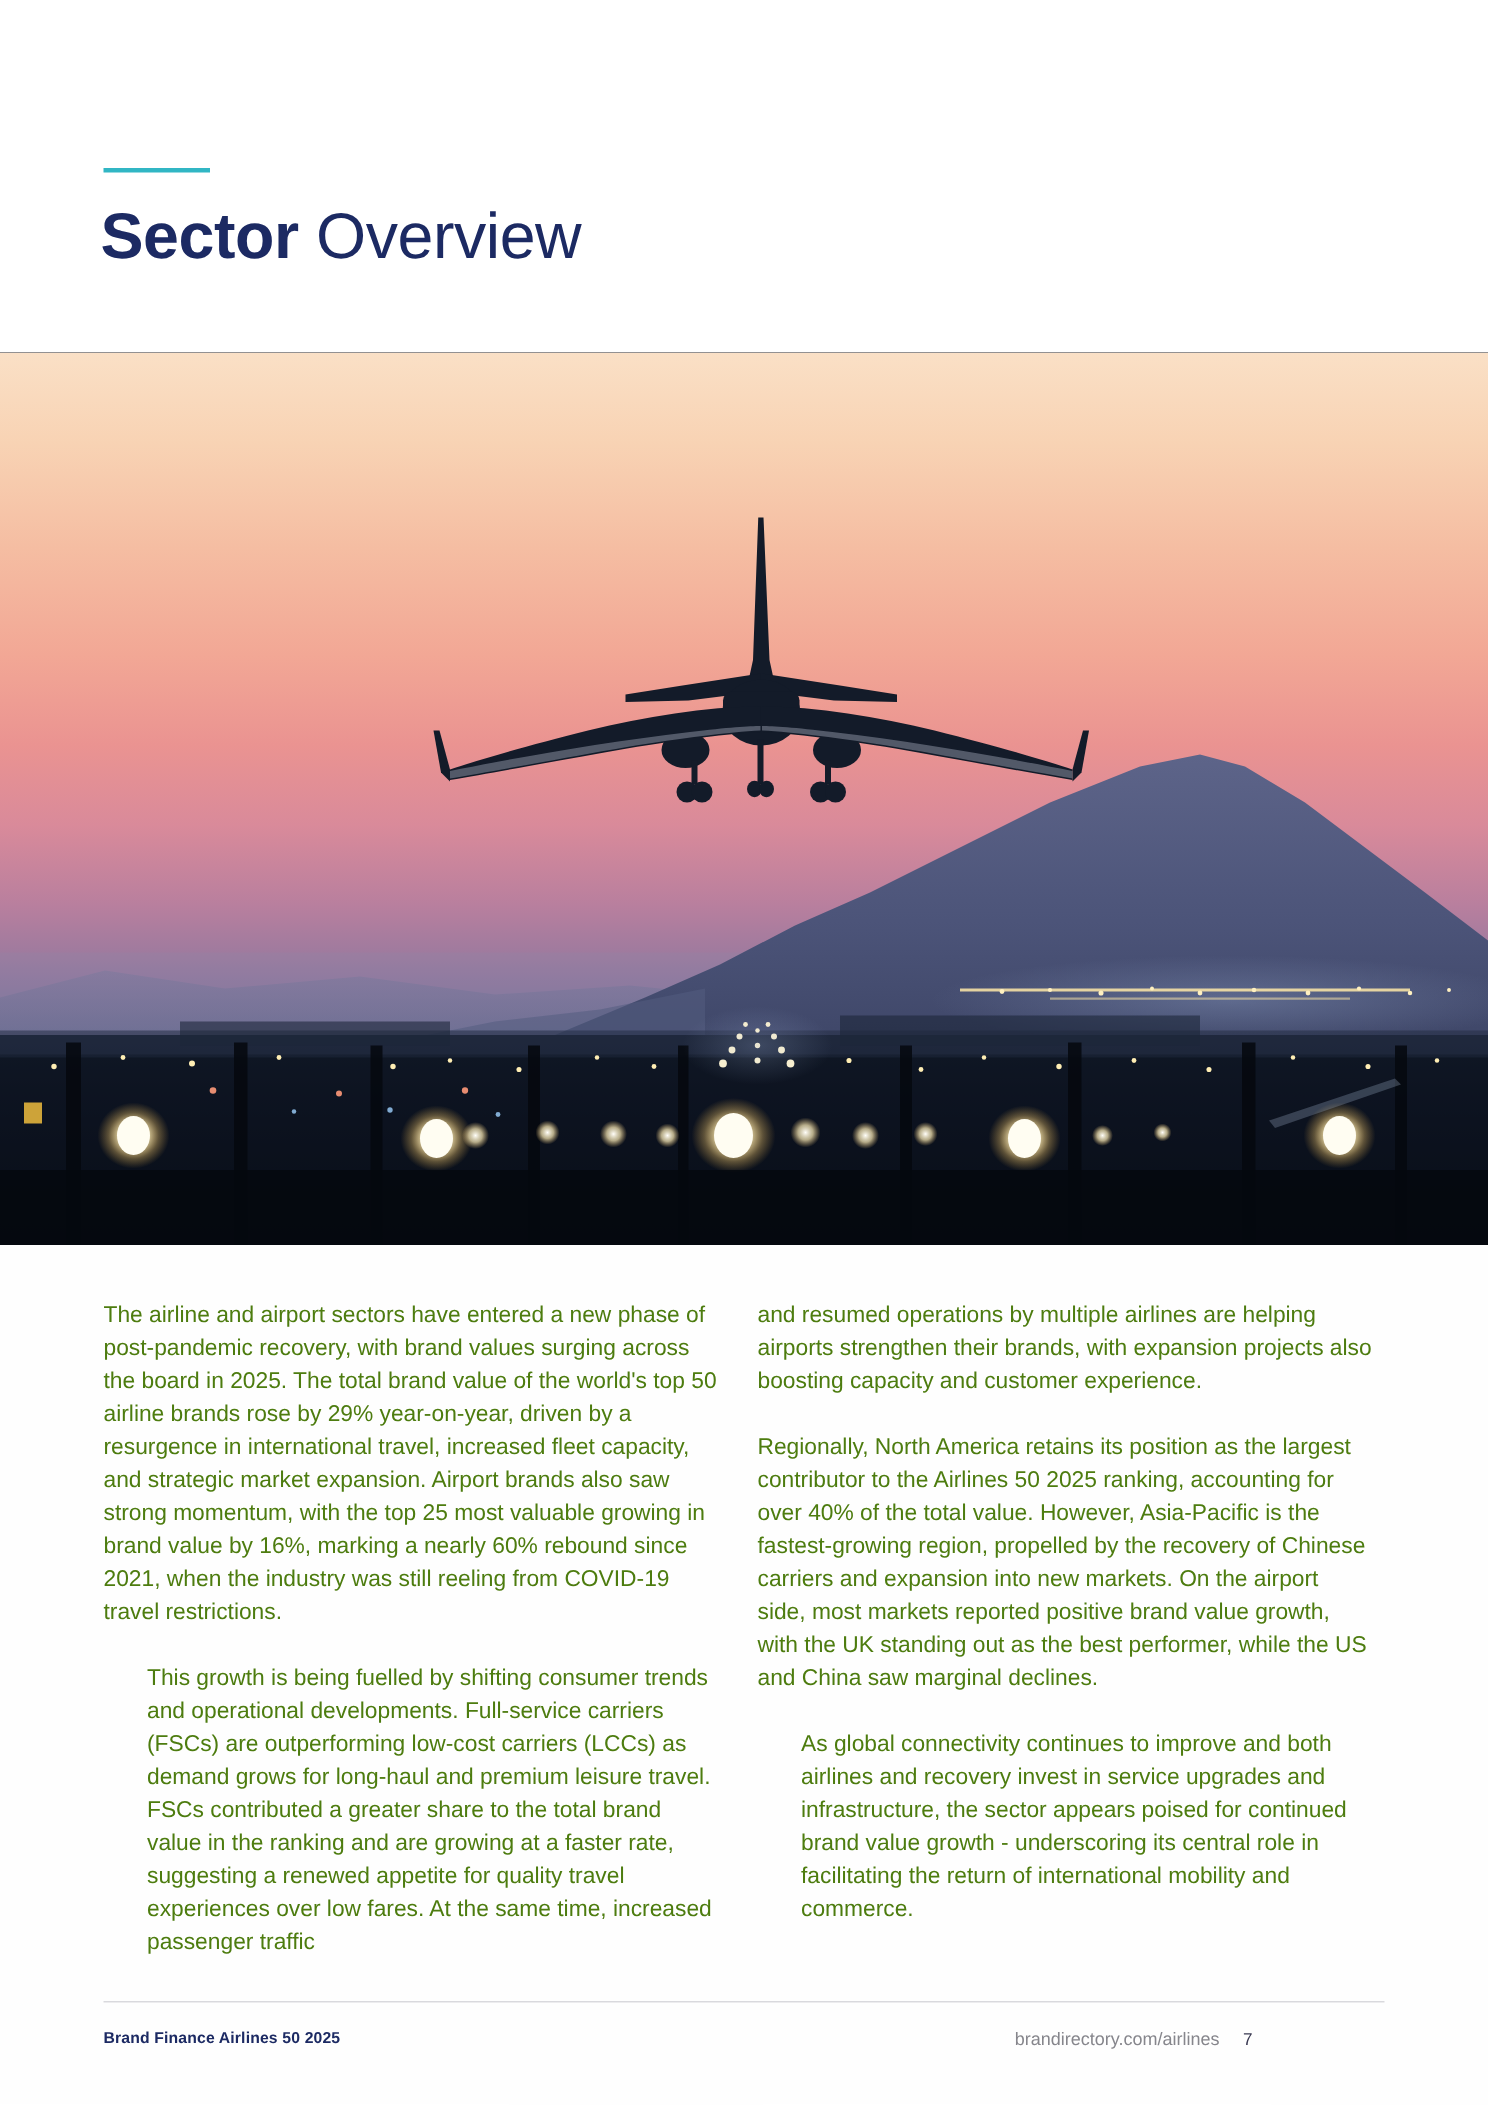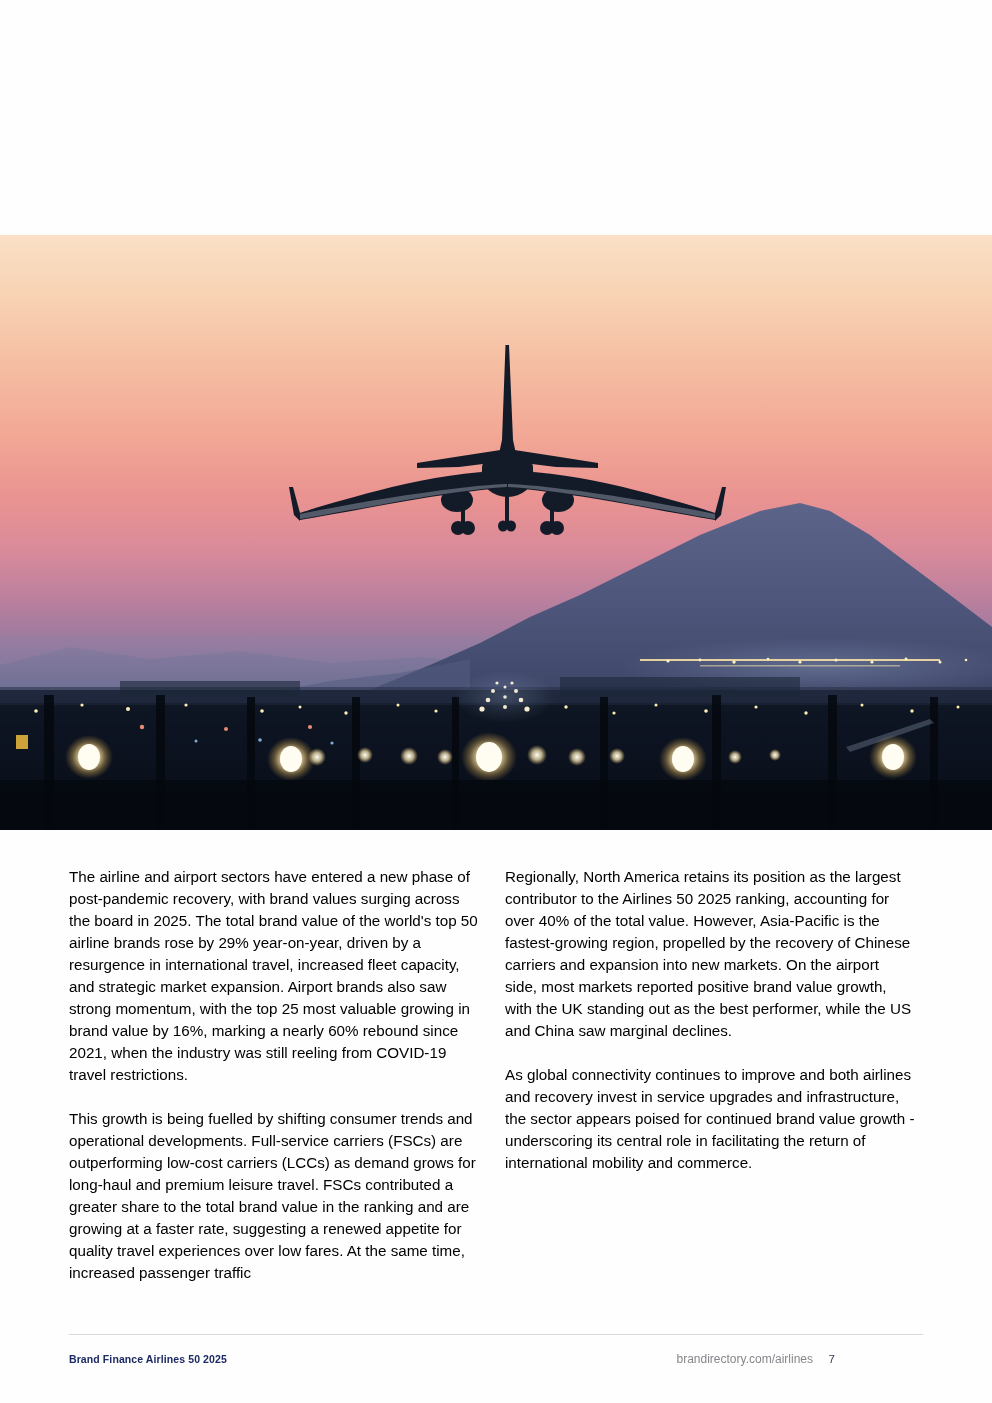--- a/index.html
+++ b/index.html
@@ -76,24 +76,24 @@
     position: absolute;
     top: 36px;
     width: 410px;
   }
   .col-left  { left: 69px; }
   .col-right { left: 505px; }
   .para {
     margin: 0 0 22px 0;
     font-size: 15.2px;
     line-height: 22px;
-    color: #000000;
+    color: #4d7c0f;
     font-family: "Liberation Sans", sans-serif;
   }
-  .para:last-child { margin-bottom: 0; }
+  .para:last-child { margin-bottom: 0; margin-left: 29px; }
 
   
   .footer {
     position: absolute;
     left: 0;
     top: 1330px;
     width: 904px;
     height: 73px;
   }
   .footer-rule {
@@ -131,20 +131,24 @@
     font-weight: 400;
     min-width: 8px;
     text-align: right;
   }
 </style>
 </head>
 <body>
 
 <div class="page">
 
+  <div class="header">
+    <div class="rule-accent"></div>
+    <div class="page-title"><span class="t-bold">Sector</span><span class="t-light"> Overview</span></div>
+  </div>
 
   <div class="hero">
     <svg class="hero-svg" viewBox="0 0 992 595" preserveAspectRatio="none">
       <defs>
         <linearGradient id="skyGrad" x1="0" y1="0" x2="0" y2="1">
           <stop offset="0.00" stop-color="#fae0c6"></stop>
           <stop offset="0.10" stop-color="#f8d3b4"></stop>
           <stop offset="0.22" stop-color="#f5bda2"></stop>
           <stop offset="0.34" stop-color="#f2a795"></stop>
           <stop offset="0.44" stop-color="#ea9391"></stop>
@@ -349,20 +353,21 @@
       <rect x="0" y="545" width="992" height="50" fill="#05080e" opacity="0.85"></rect>
     </svg>
   </div>
 
   <div class="body-area">
     <div class="col col-left">
       <p class="para">The airline and airport sectors have entered a new phase of post-pandemic recovery, with brand values surging across the board in 2025. The total brand value of the world's top 50 airline brands rose by 29% year-on-year, driven by a resurgence in international travel, increased fleet capacity, and strategic market expansion. Airport brands also saw strong momentum, with the top 25 most valuable growing in brand value by 16%, marking a nearly 60% rebound since 2021, when the industry was still reeling from COVID-19 travel restrictions.</p>
       <p class="para">This growth is being fuelled by shifting consumer trends and operational developments. Full-service carriers (FSCs) are outperforming low-cost carriers (LCCs) as demand grows for long-haul and premium leisure travel. FSCs contributed a greater share to the total brand value in the ranking and are growing at a faster rate, suggesting a renewed appetite for quality travel experiences over low fares. At the same time, increased passenger traffic</p>
     </div>
     <div class="col col-right">
+      <p class="para">and resumed operations by multiple airlines are helping airports strengthen their brands, with expansion projects also boosting capacity and customer experience.</p>
       <p class="para">Regionally, North America retains its position as the largest contributor to the Airlines 50 2025 ranking, accounting for over 40% of the total value. However, Asia-Pacific is the fastest-growing region, propelled by the recovery of Chinese carriers and expansion into new markets. On the airport side, most markets reported positive brand value growth, with the UK standing out as the best performer, while the US and China saw marginal declines.</p>
       <p class="para">As global connectivity continues to improve and both airlines and recovery invest in service upgrades and infrastructure, the sector appears poised for continued brand value growth - underscoring its central role in facilitating the return of international mobility and commerce.</p>
     </div>
   </div>
 
   <div class="footer">
     <div class="footer-rule"></div>
     <div class="footer-left">Brand Finance Airlines 50 2025</div>
     <div class="footer-right">
       <span class="footer-url">brandirectory.com/airlines</span>

